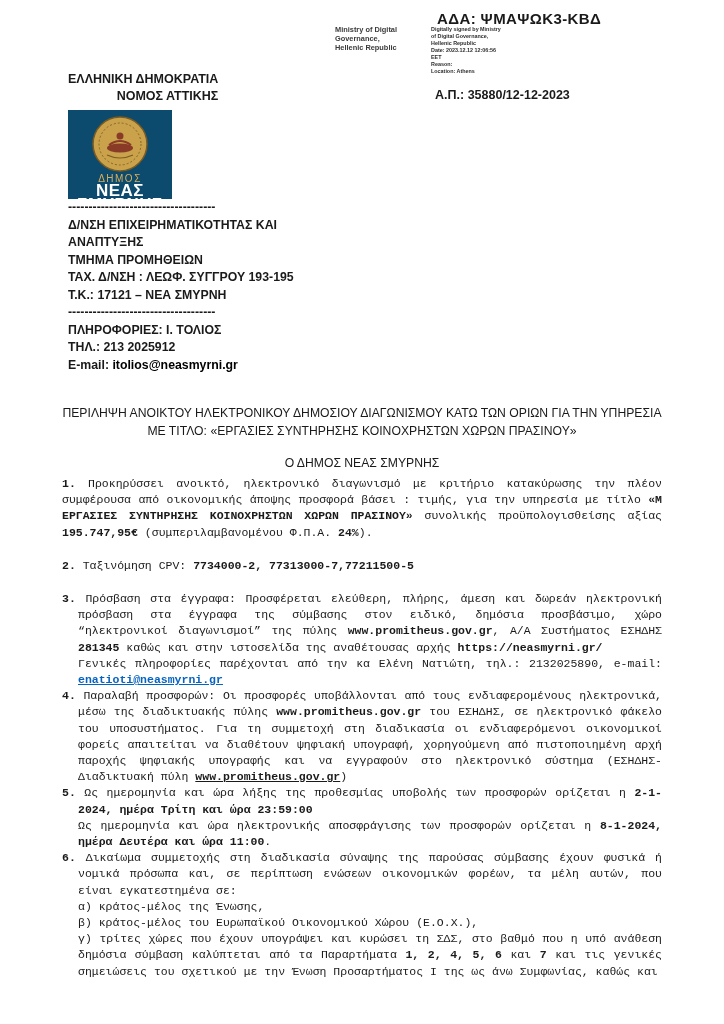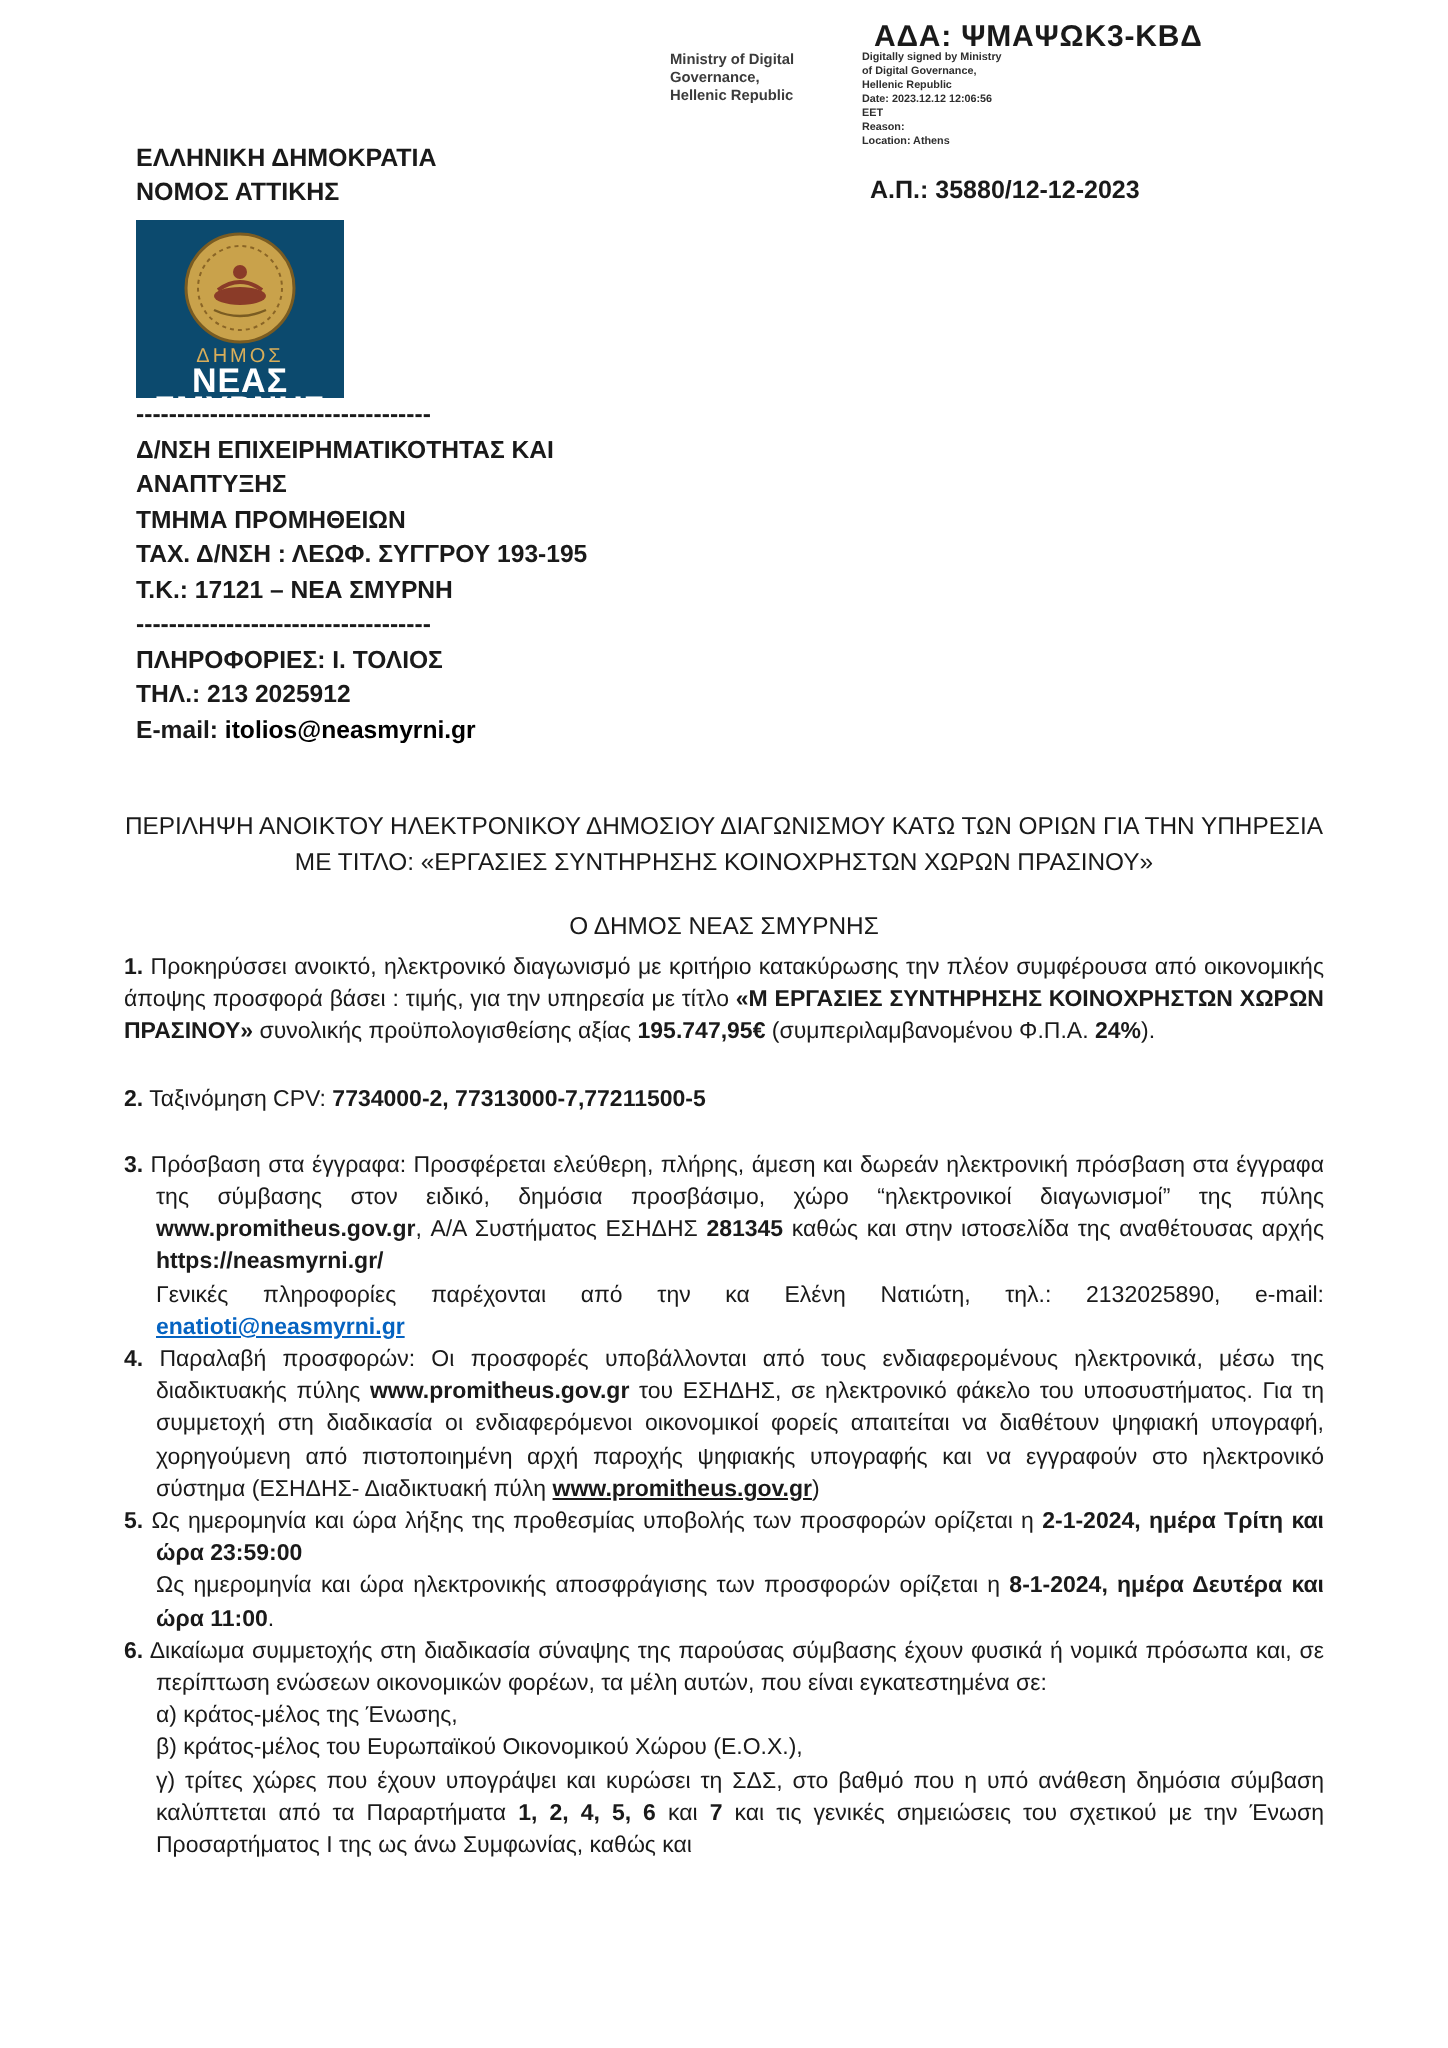--- a/index.html
+++ b/index.html
@@ -8,37 +8,37 @@
     font-family:"Liberation Sans",sans-serif;color:#1a1a1a;overflow:hidden;
     margin:0 auto;
   }
   .abs{position:absolute;}
   
   .ada{left:437px;top:10px;font-size:15px;font-weight:700;letter-spacing:.4px;}
   .sig{left:335px;top:26px;display:flex;gap:20px;}
   .sig-name{width:76px;font-size:7.4px;font-weight:700;color:#3b3b3b;line-height:1.2;white-space:pre-line;}
   .sig-details{width:104px;font-size:5.4px;font-weight:700;color:#2e2e2e;line-height:1.3;white-space:pre-line;}
   
-  .hdr-left{left:68px;top:71px;font-size:12.5px;font-weight:700;line-height:17px;}
+  .hdr-left{left:68px;top:71px;font-size:12.5px;font-weight:700;line-height:17px;text-align:right;}
   .protocol{left:435px;top:88px;font-size:12.5px;font-weight:700;}
   
   .logo{left:68px;top:110px;width:104px;height:89px;background:#0c4a6e;text-align:center;}
   .logo svg{display:block;margin:5px auto 0 auto;}
   .logo-t1{color:#D9AE5A;font-size:10px;letter-spacing:1.5px;line-height:11px;}
   .logo-t2{color:#ffffff;font-size:17px;font-weight:700;letter-spacing:.5px;line-height:14px;}
   
   .contact{left:68px;top:199px;font-size:12.3px;font-weight:700;line-height:17.5px;width:330px;}
   .divider{font-weight:700;letter-spacing:0;}
   .email-navy{color:#000000;}
   
   .titleblock{left:62px;top:404px;width:600px;text-align:center;font-weight:400;font-size:12.2px;line-height:18px;}
   .subject{margin-top:14px;}
   
   .body{left:62px;top:476px;width:600px;font-size:11.5px;line-height:16.2px;text-align:justify;}
-  .p{margin:0;}
+  .p{margin:0;font-family:Liberation Mono, monospace;}
   .mb1{margin-bottom:17px;}
   .hang{padding-left:16px;}
   .hang .first{text-indent:-16px;}
   b{font-weight:700;}
   .link{color:#0563C1;font-weight:700;text-decoration:underline;}
   .blink{color:#1a1a1a;font-weight:700;text-decoration:underline;}
   .force-just{text-align-last:justify;}
 </style>
 </head>
 <body>

